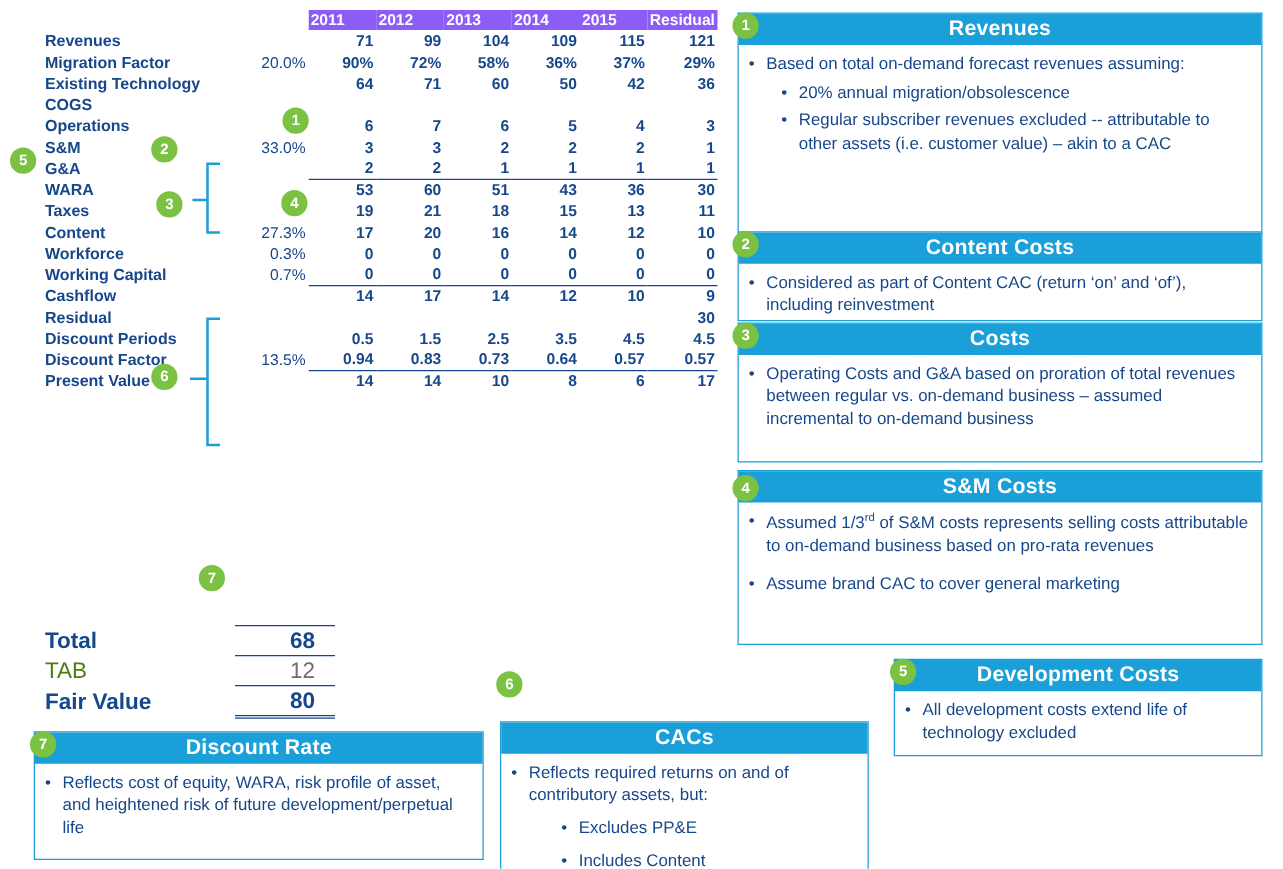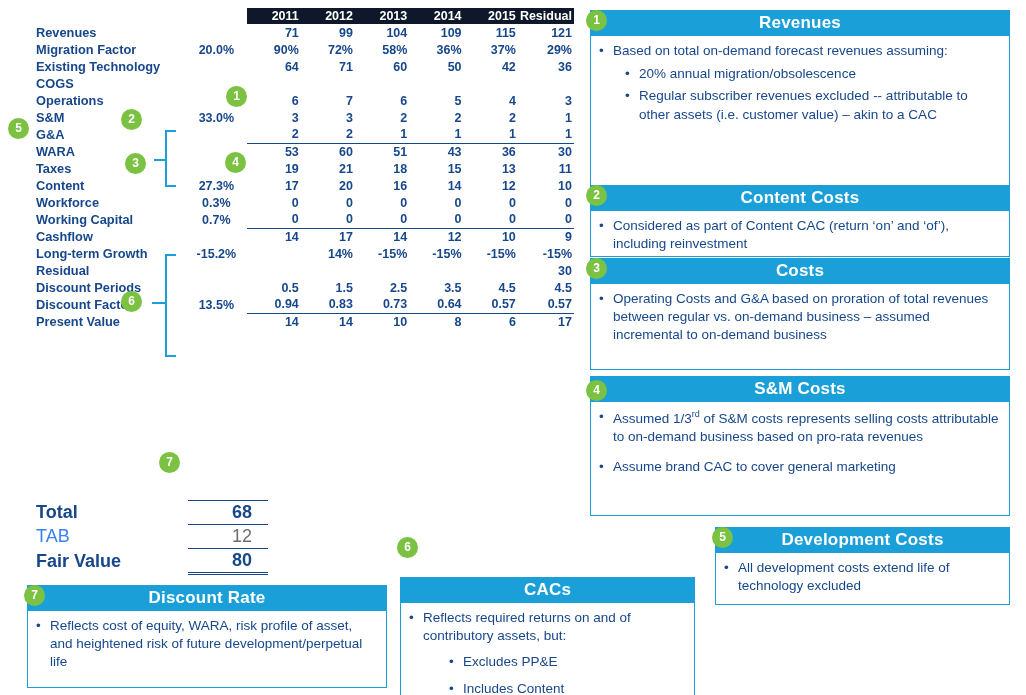--- a/index.html
+++ b/index.html
@@ -18,40 +18,40 @@
   table.fin{
     border-collapse:collapse;
     font-size:12.5px;
     width:100%;
   }
   table.fin td,table.fin th{
     padding:1px 2px;
     white-space:nowrap;
   }
   .hdr-cell{
-    background:#0f172a;
+    background:#8b5cf6;
     color:#ffffff;
     font-weight:bold;
-    text-align:right;
+    text-align:left;
     padding:3px 6px 3px 4px;
     font-size:12.5px;
     margin-left:44px;
   }
   .hdr-blank{background:transparent;}
   .lbl{
     color:#17478b;
     font-weight:bold;
     text-align:left;
     padding-left:2px;
     font-size:12.8px;
   }
   .pct{
     color:#17478b;
-    font-weight:bold;
-    text-align:center;
+    font-weight:normal;
+    text-align:right;
     padding-right:6px;
     font-size:12.5px;
   }
   .num{
     color:#17478b;
     text-align:right;
     padding-right:8px;
     font-weight:normal;
     font-size:12.5px;
     width:52px;
@@ -59,21 +59,21 @@
   .num.bold{font-weight:bold;}
   .row-topline td.num{border-top:1px solid #17478b;}
   .row-topline td.lbl{border-top:none;}
   
   #totals{
     position:absolute;left:34px;top:500px;font-size:18px;
   }
   #totals table{border-collapse:collapse;}
   #totals td{padding:1px 2px;}
   #totals .tl{font-weight:bold;color:#17478b;text-align:left;width:150px;}
-  #totals .tl.grey{font-weight:normal;color:#3b82f6;}
+  #totals .tl.grey{font-weight:normal;color:#4d7c0f;}
   #totals .tv{text-align:right;width:62px;padding-right:16px;font-weight:bold;}
   #totals .tv.grey{font-weight:normal;color:#6d6d6d;}
   .bt{border-top:1px solid #17478b;}
   .bb{border-bottom:1px solid #17478b;}
   .bbd{border-bottom:3px double #17478b;}
 
   
   .callout{
     position:absolute;
     border:1px solid #1b9fd8;
@@ -279,30 +279,20 @@
         </tr>
         <tr class="row-topline">
           <td class="lbl">Cashflow</td>
           <td class="pct"></td>
           <td class="num bold">14</td>
           <td class="num bold">17</td>
           <td class="num bold">14</td>
           <td class="num bold">12</td>
           <td class="num bold">10</td>
           <td class="num bold">9</td>
-        </tr>
-        <tr>
-          <td class="lbl">Long-term Growth</td>
-          <td class="pct">-15.2%</td>
-          <td class="num bold"></td>
-          <td class="num bold">14%</td>
-          <td class="num bold">-15%</td>
-          <td class="num bold">-15%</td>
-          <td class="num bold">-15%</td>
-          <td class="num bold">-15%</td>
         </tr>
         <tr>
           <td class="lbl">Residual</td>
           <td class="pct"></td>
           <td class="num bold"></td>
           <td class="num bold"></td>
           <td class="num bold"></td>
           <td class="num bold"></td>
           <td class="num bold"></td>
           <td class="num bold">30</td>

